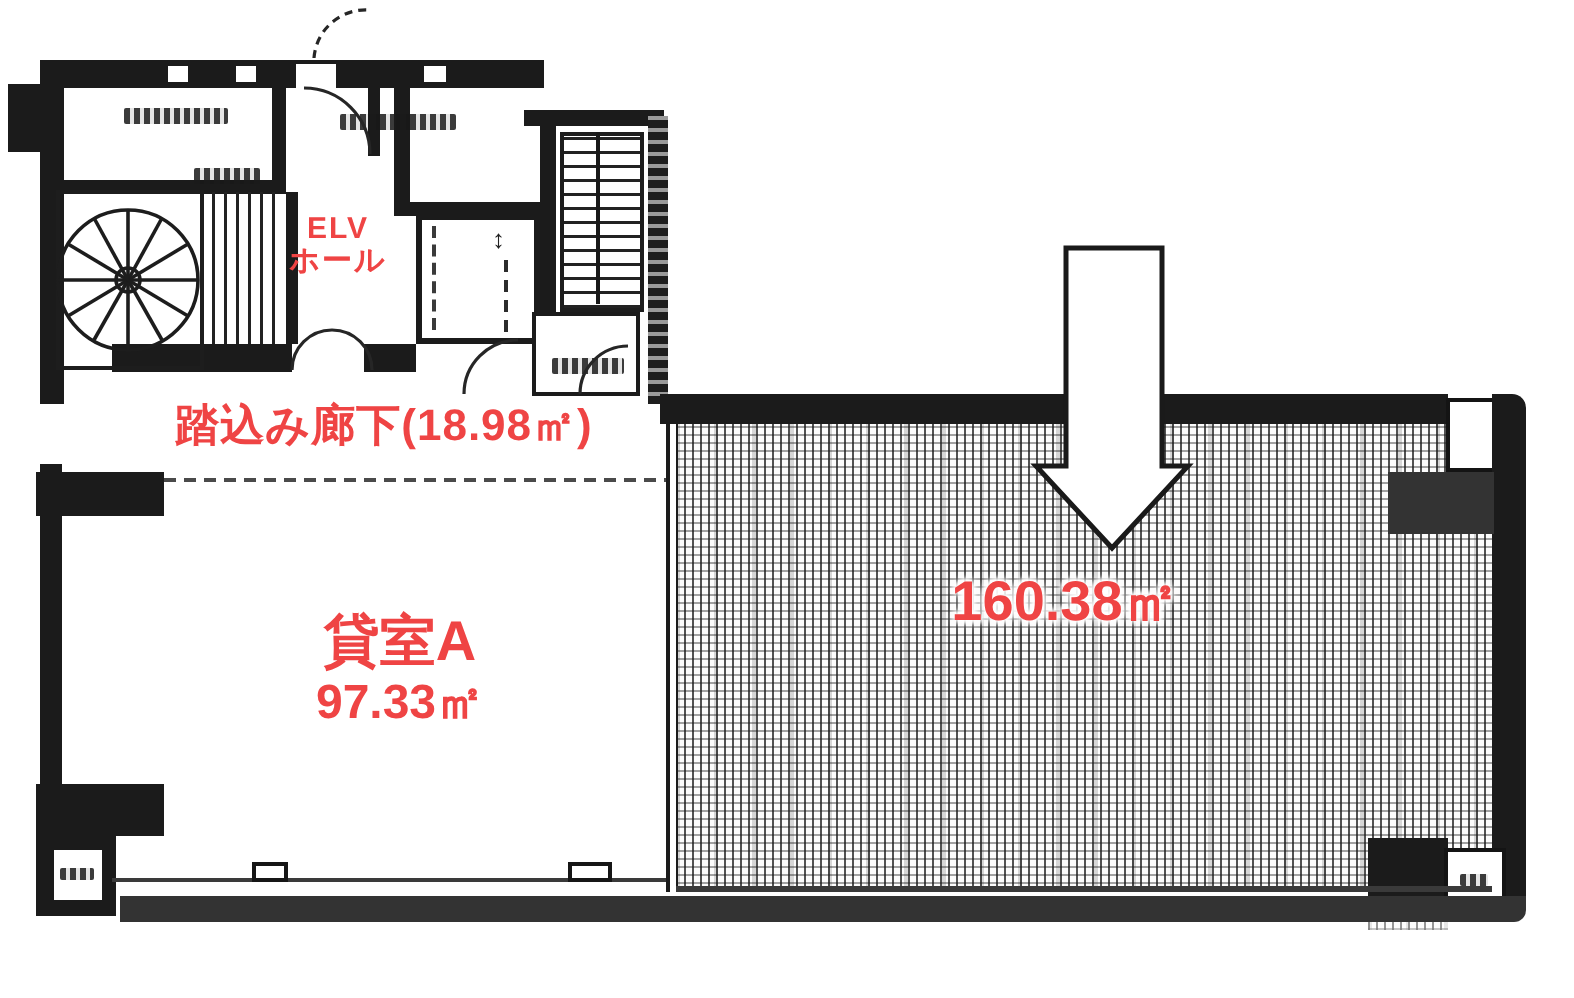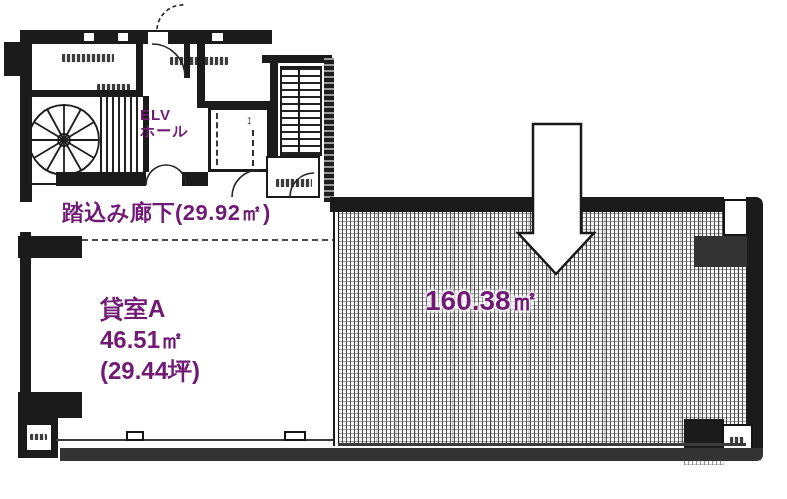--- a/index.html
+++ b/index.html
@@ -30,21 +30,21 @@
   .treads-h{
     position:absolute;border:2px solid #1d1d1d;
     background:repeating-linear-gradient(0deg,#222 0 1.5px,transparent 1.5px 7px);
   }
   .dashwall{
     position:absolute;
     background:repeating-linear-gradient(0deg,#1e1e1e 0 4px,#9a9a9a 4px 6px);
   }
   .notch{position:absolute;background:#fff;border:2.5px solid #141414;box-sizing:border-box;}
   .outline-box{position:absolute;background:#fff;border:2px solid #1b1b1b;box-sizing:border-box;}
-  .label{position:absolute;text-align:left;font-weight:700;color:#701a75;}
+  .label{position:absolute;text-align:center;font-weight:700;color:#ef4444;}
   .room-label-line{line-height:31px;white-space:nowrap;}
   .halo{text-shadow:0 0 3px #fff,0 0 5px #fff,1px 1px 2px #fff,-1px -1px 2px #fff,0 0 7px #fff;}
   .elv{font-size:15px;line-height:16px;font-weight:700;letter-spacing:1px;}
   .corridor-text{font-size:22px;font-weight:700;letter-spacing:0.5px;white-space:nowrap;}
   .mullion{position:absolute;background:#fff;border:2px solid #161616;box-sizing:border-box;}
   svg{position:absolute;left:0;top:0;}
 </style>
 </head>
 <body>
 
@@ -89,39 +89,38 @@
     <div class="treads-v" style="left:100px;top:96px;width:42px;height:88px;"></div>
 
     <div class="wall" style="left:56px;top:172px;width:152px;height:14px;"></div>
     <div class="whitegap" style="left:146px;top:172px;width:36px;height:14px;"></div>
 
     <div class="smudge" style="left:62px;top:54px;width:52px;"></div>
     <div class="smudge" style="left:170px;top:57px;width:58px;"></div>
     <div class="smudge" style="left:97px;top:84px;width:33px;"></div>
   </div>
 
-  <div class="label corridor-text" style="left:62px;top:198px;width:260px;">踏込み廊下(29.92㎡)</div>
+  <div class="label corridor-text" style="left:62px;top:198px;width:260px;">踏込み廊下(18.98㎡)</div>
 
   <div>
     <div class="abs" style="left:32px;top:239px;width:306px;height:0;border-top:2px dashed #4a4a4a;"></div>
     <div class="wall" style="left:20px;top:232px;width:11px;height:226px;"></div>
     <div class="wall" style="left:18px;top:236px;width:64px;height:22px;"></div>
     <div class="wall" style="left:18px;top:392px;width:64px;height:26px;"></div>
     <div class="wall" style="left:18px;top:416px;width:40px;height:42px;"></div>
     <div class="outline-box" style="left:25px;top:423px;width:28px;height:29px;"></div>
     <div class="smudge" style="left:30px;top:434px;width:17px;height:6px;"></div>
 
     <div class="thinline" style="left:56px;top:439px;width:284px;height:2px;"></div>
     <div class="mullion" style="left:126px;top:431px;width:18px;height:10px;"></div>
     <div class="mullion" style="left:284px;top:431px;width:22px;height:10px;"></div>
 
     <div class="label" style="left:100px;top:293px;width:200px;">
-      <div class="room-label-line" style="font-size:24px;">貸室A</div>
-      <div class="room-label-line" style="font-size:24px;">46.51㎡</div>
-      <div class="room-label-line" style="font-size:24px;">(29.44坪)</div>
+      <div class="room-label-line" style="font-size:28px;margin-top:12px;">貸室A</div>
+      <div class="room-label-line" style="font-size:24px;">97.33㎡</div>
     </div>
   </div>
 
   <div>
     <div class="hatch" style="left:338px;top:210px;width:408px;height:236px;"></div>
     <div class="abs" style="left:333px;top:212px;width:6px;height:234px;border-left:2px solid #1b1b1b;border-right:1.5px solid #1b1b1b;background:#fff;box-sizing:border-box;"></div>
     <div class="wall" style="left:330px;top:197px;width:394px;height:15px;"></div>
     <div class="notch" style="left:723px;top:199px;width:27px;height:37px;"></div>
     <div class="wall" style="left:746px;top:197px;width:17px;height:262px;border-radius:0 7px 7px 0;"></div>
     <div class="graywall" style="left:694px;top:236px;width:53px;height:31px;"></div>

